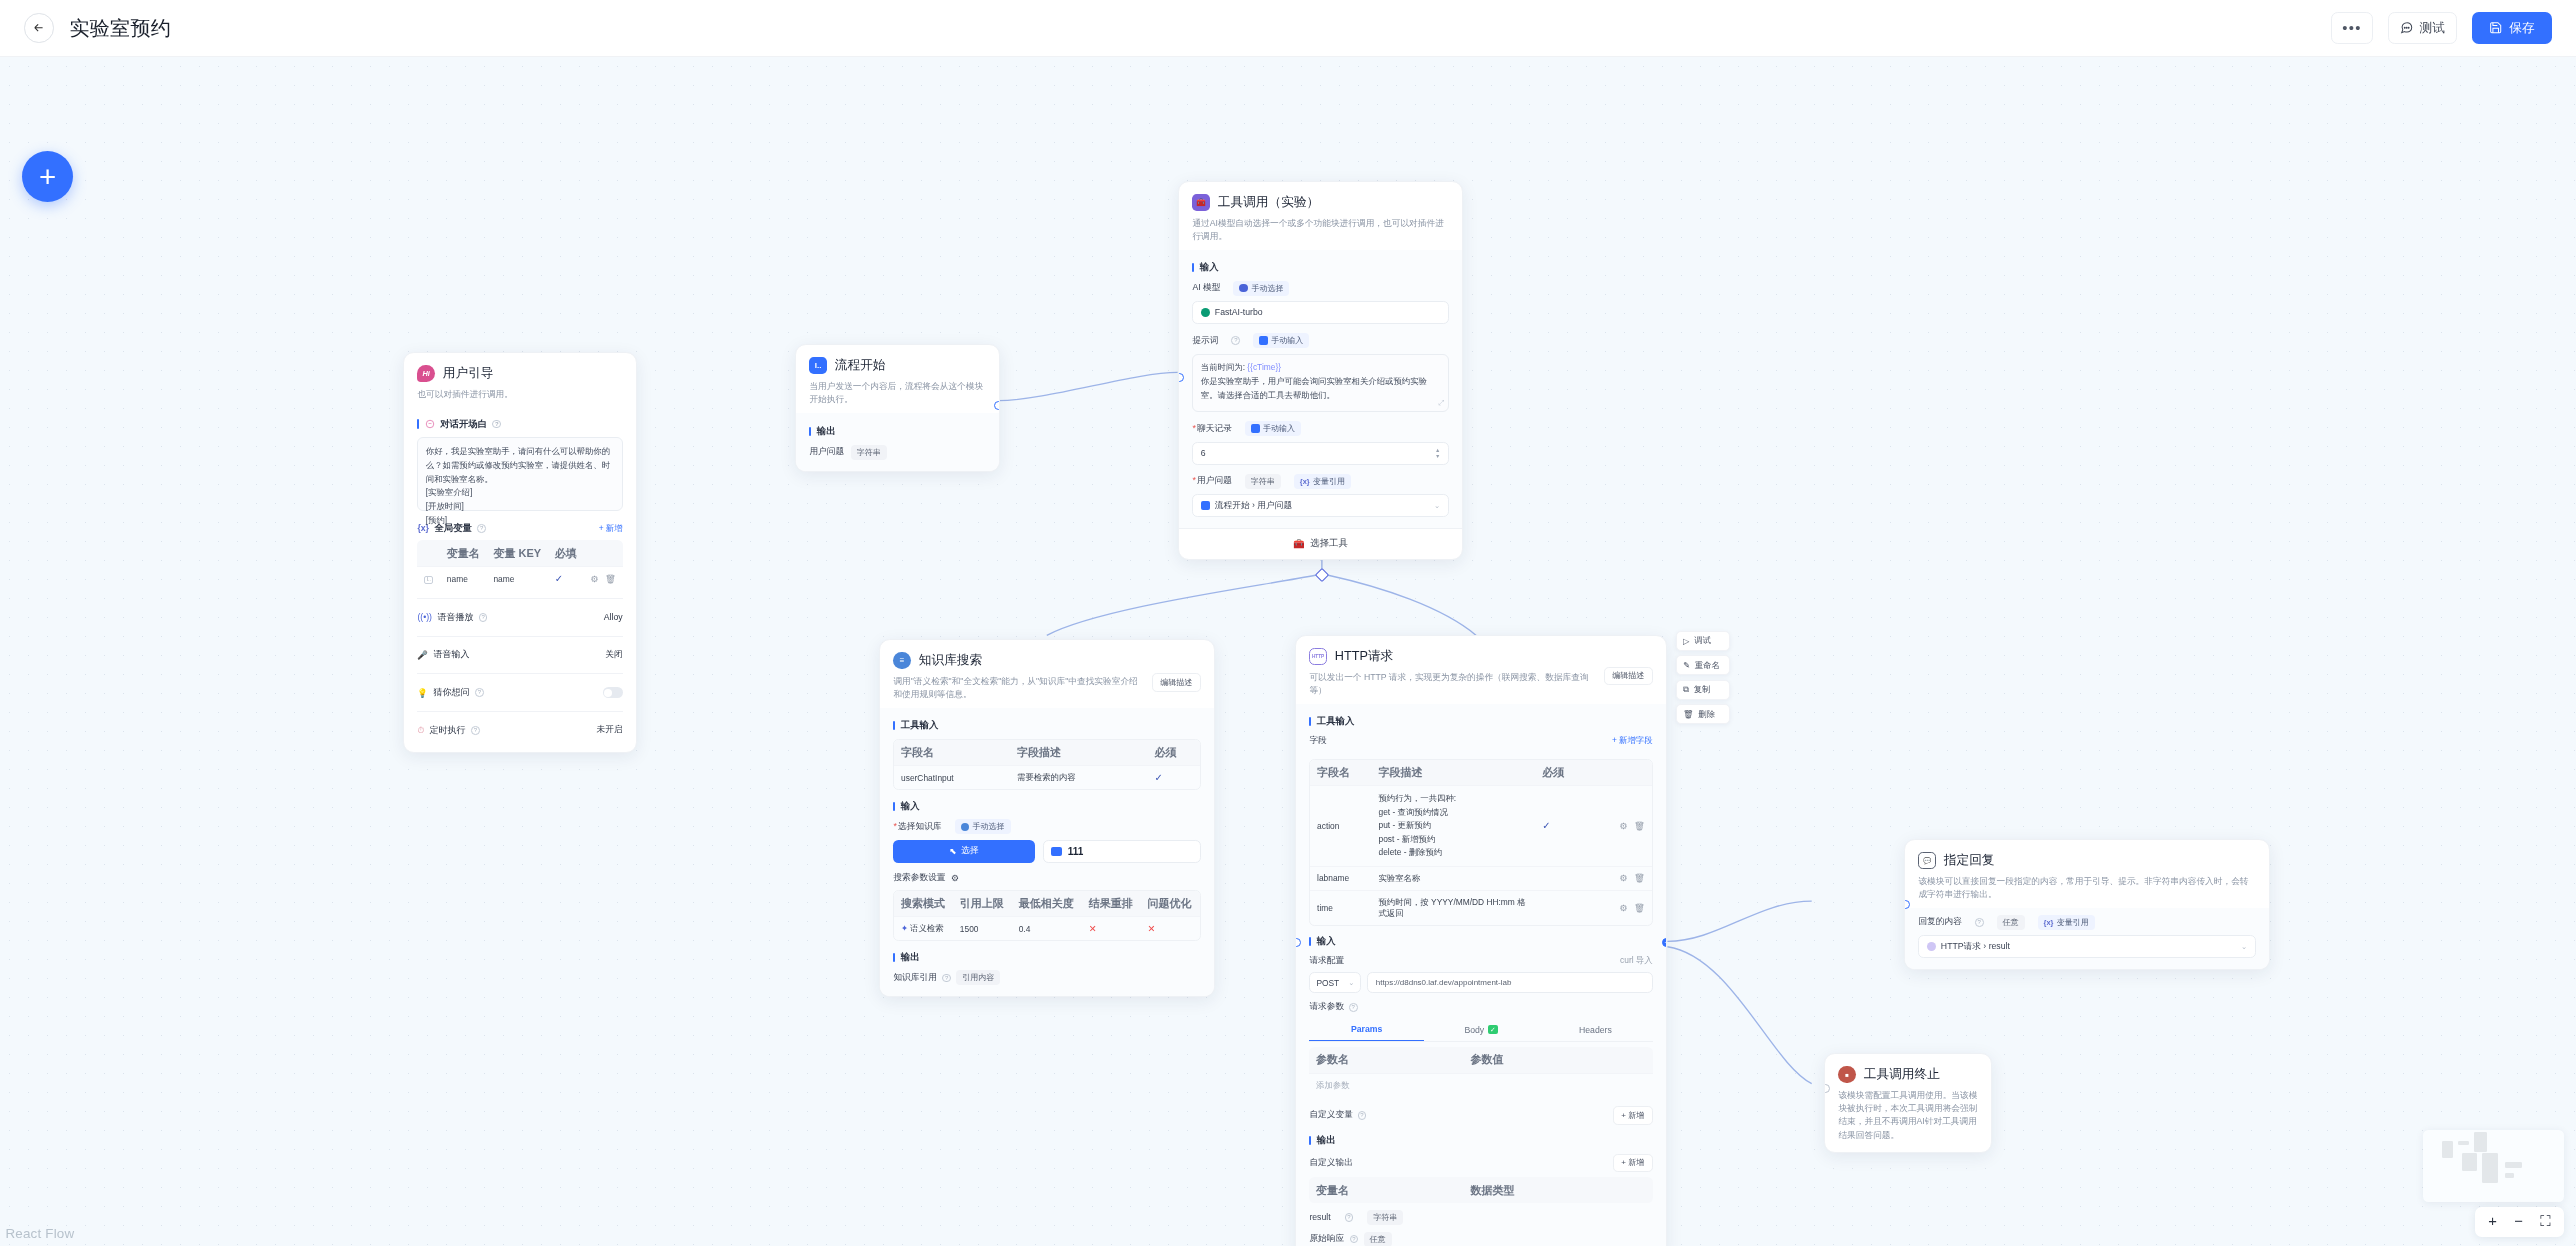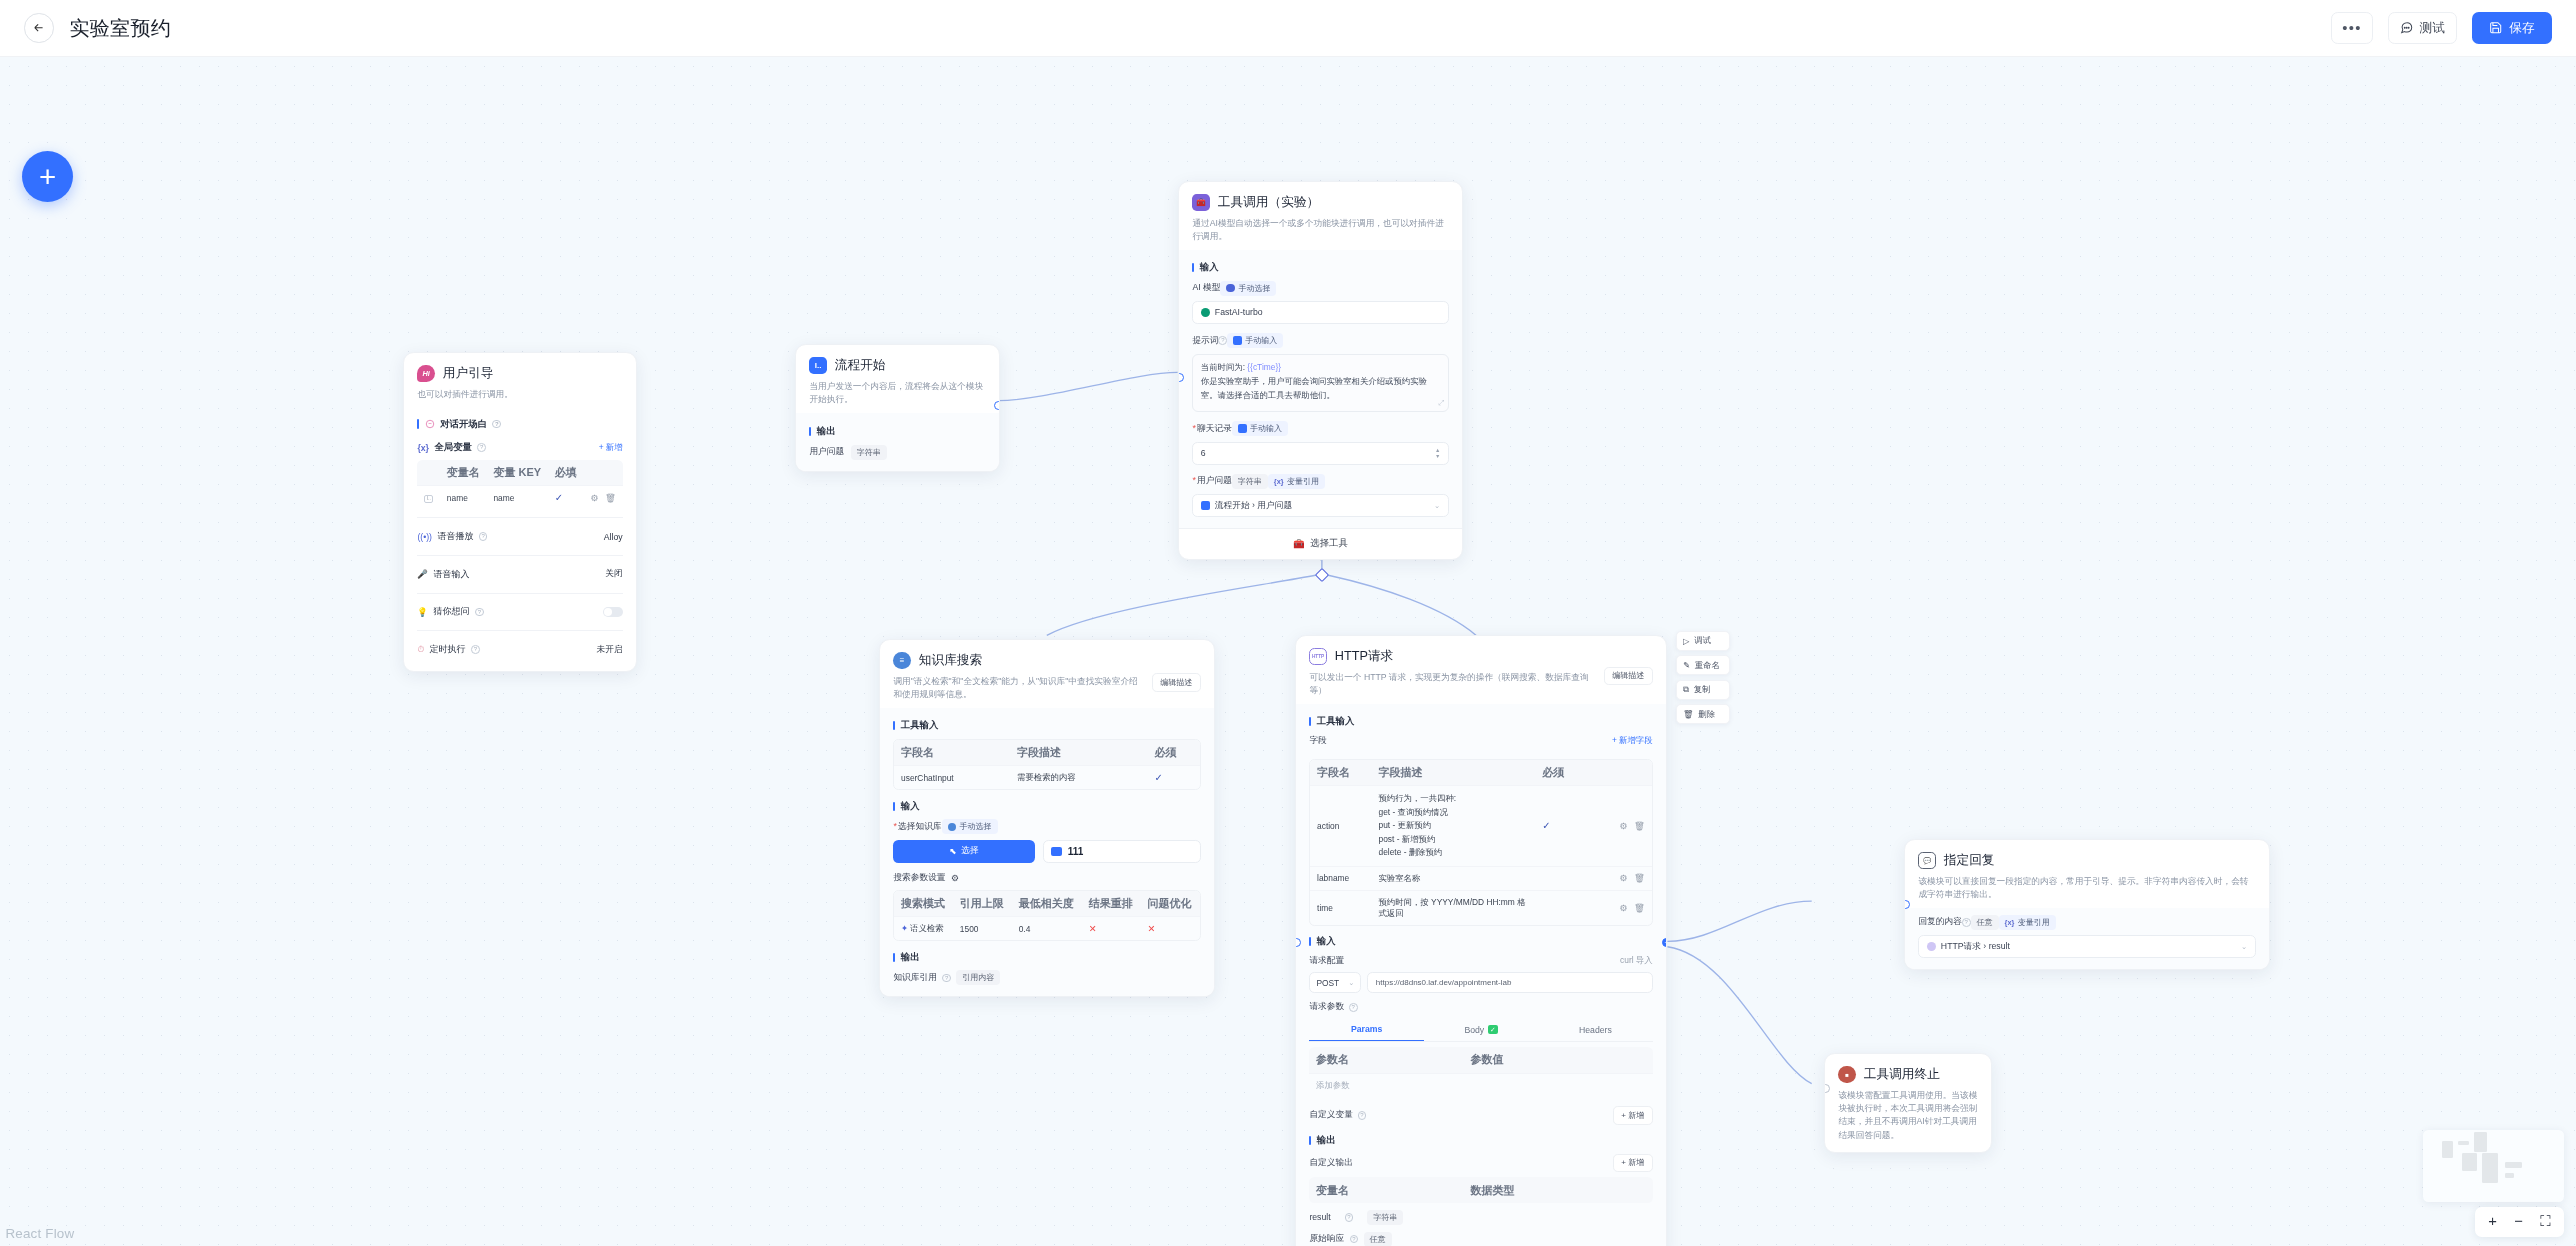--- a/index.html
+++ b/index.html
@@ -85,21 +85,21 @@
   .node-desc { margin-top: 6px; font-size: 8.7px; color: #8a94a4; line-height: 1.5; }
   .node-body { padding: 0 13.4px 10.7px 13.4px; }
 
   .sec-label {
     display: flex; align-items: center; gap: 5.4px;
     font-size: 9.4px; color: #2c3444; font-weight: 600; margin: 9.4px 0 6.7px;
   }
   .sec-label::before {
     content: ""; width: 2px; height: 9.4px; background: #3370ff; border-radius: 1.3px;
   }
-  .field-row { display: flex; align-items: center; gap: 0; margin: 6.7px 0 5.4px; }
+  .field-row { display: flex; align-items: center; gap: 13px; margin: 6.7px 0 5.4px; }
   .field-label { font-size: 8.7px; color: #3b4354; }
   .req::before { content:"*"; color:#e8534f; margin-right:1.3px; }
   .tag {
     display:inline-flex; align-items:center; gap:3.4px;
     background:#f1f3f7; border-radius:4px; padding:2px 6px;
     font-size:8px; color:#5a6272;
   }
   .tag.blue { background:#eef3ff; color:#4e5c7a; }
   .tag-sq { width:8.7px;height:8.7px;border-radius:2px;display:inline-block; }
   .select-box {
@@ -296,20 +296,24 @@
         <div class="sec-label" style="gap:0;">
           <span style="display:flex;align-items:center;gap:5.4px;margin-left:5.4px;">
             <svg viewBox="0 0 24 24" width="10" height="10" fill="none" stroke="#e06ba8" stroke-width="1.8">
               <circle cx="12" cy="12" r="9"></circle>
                 <path d="M8.5 11c1-1.4 2.4-.4 3.5 1 1.1-1.4 2.5-2.4 3.5-1"></path>
             </svg>
             <span>对话开场白</span>
             <span class="help">?</span>
           </span>
         </div>
+        <div class="textarea" style="height:74px; white-space:pre-wrap;">你好，我是实验室助手，请问有什么可以帮助你的么？如需预约或修改预约实验室，请提供姓名、时间和实验室名称。
+[实验室介绍]
+[开放时间]
+[预约]</div>
 
         <div style="display:flex;align-items:center;justify-content:space-between;margin-top:10.7px;">
           <span style="display:flex;align-items:center;gap:5.4px;">
             <span style="color:#5b6ad0;font-size:8.7px;font-weight:700;">{x}</span>
             <span style="font-size:9.4px;color:#2c3444;font-weight:600;">全局变量</span>
             <span class="help">?</span>
           </span>
           <span class="link-btn">+ 新增</span>
         </div>
 

